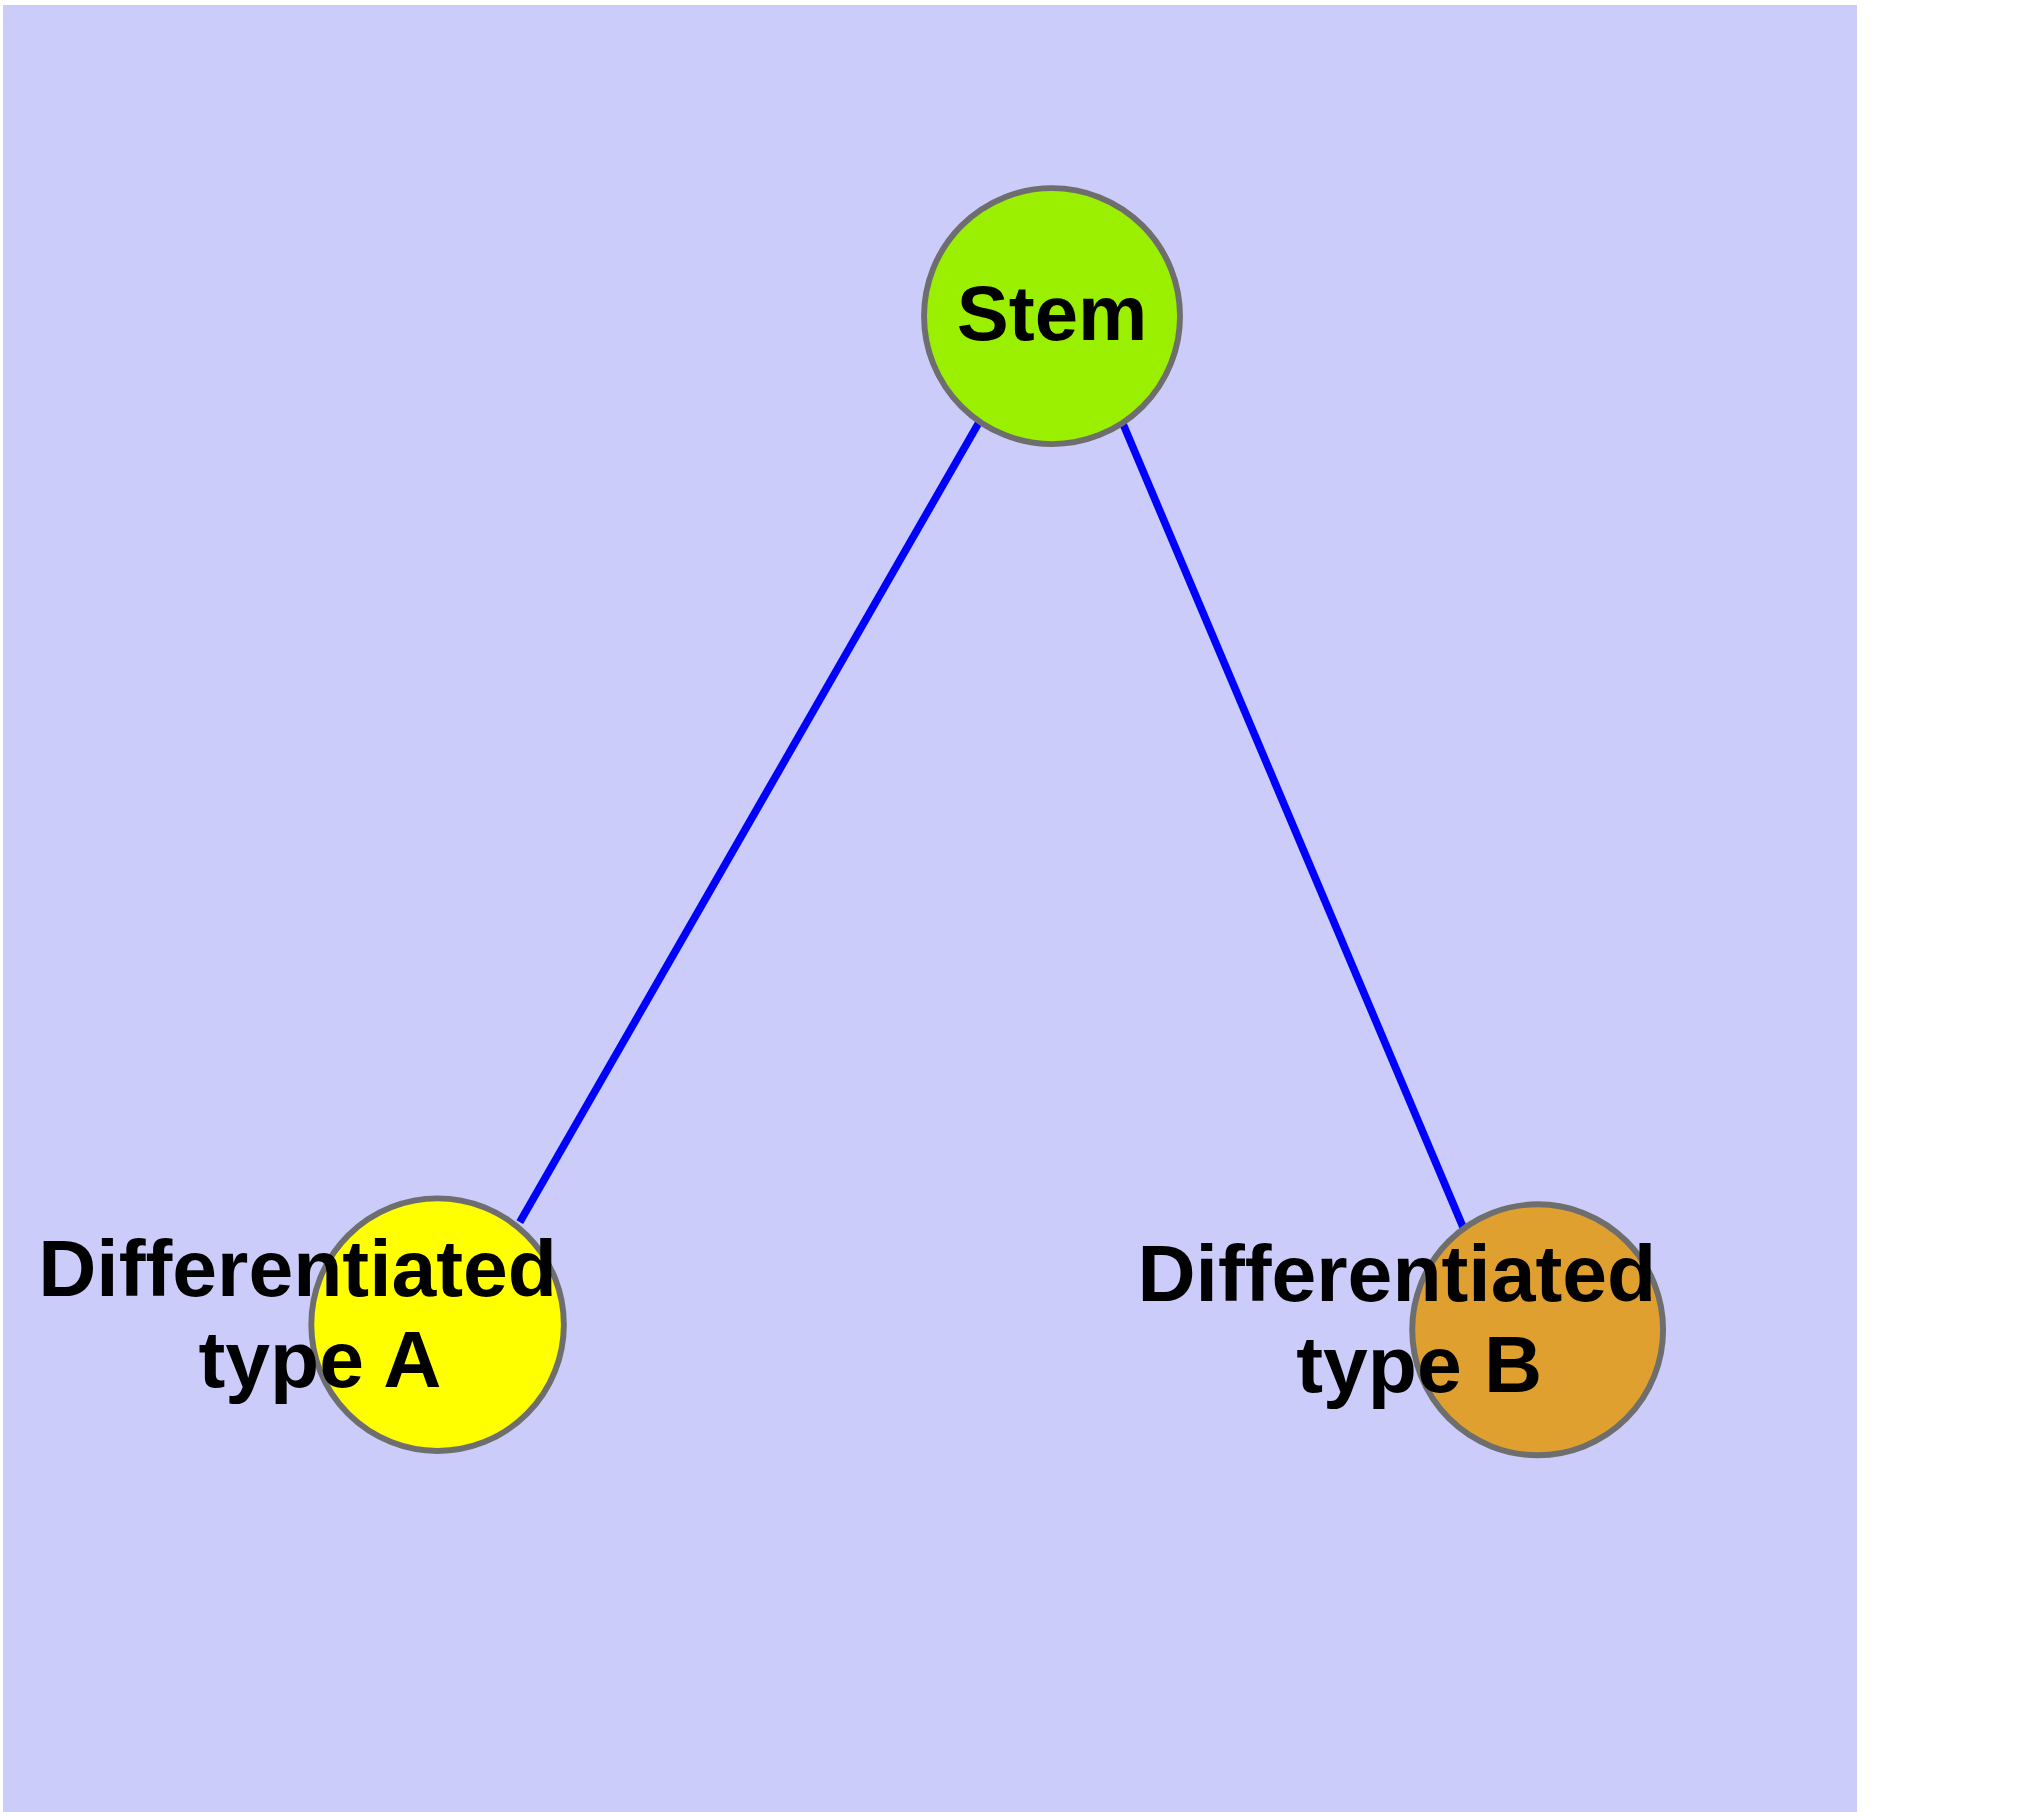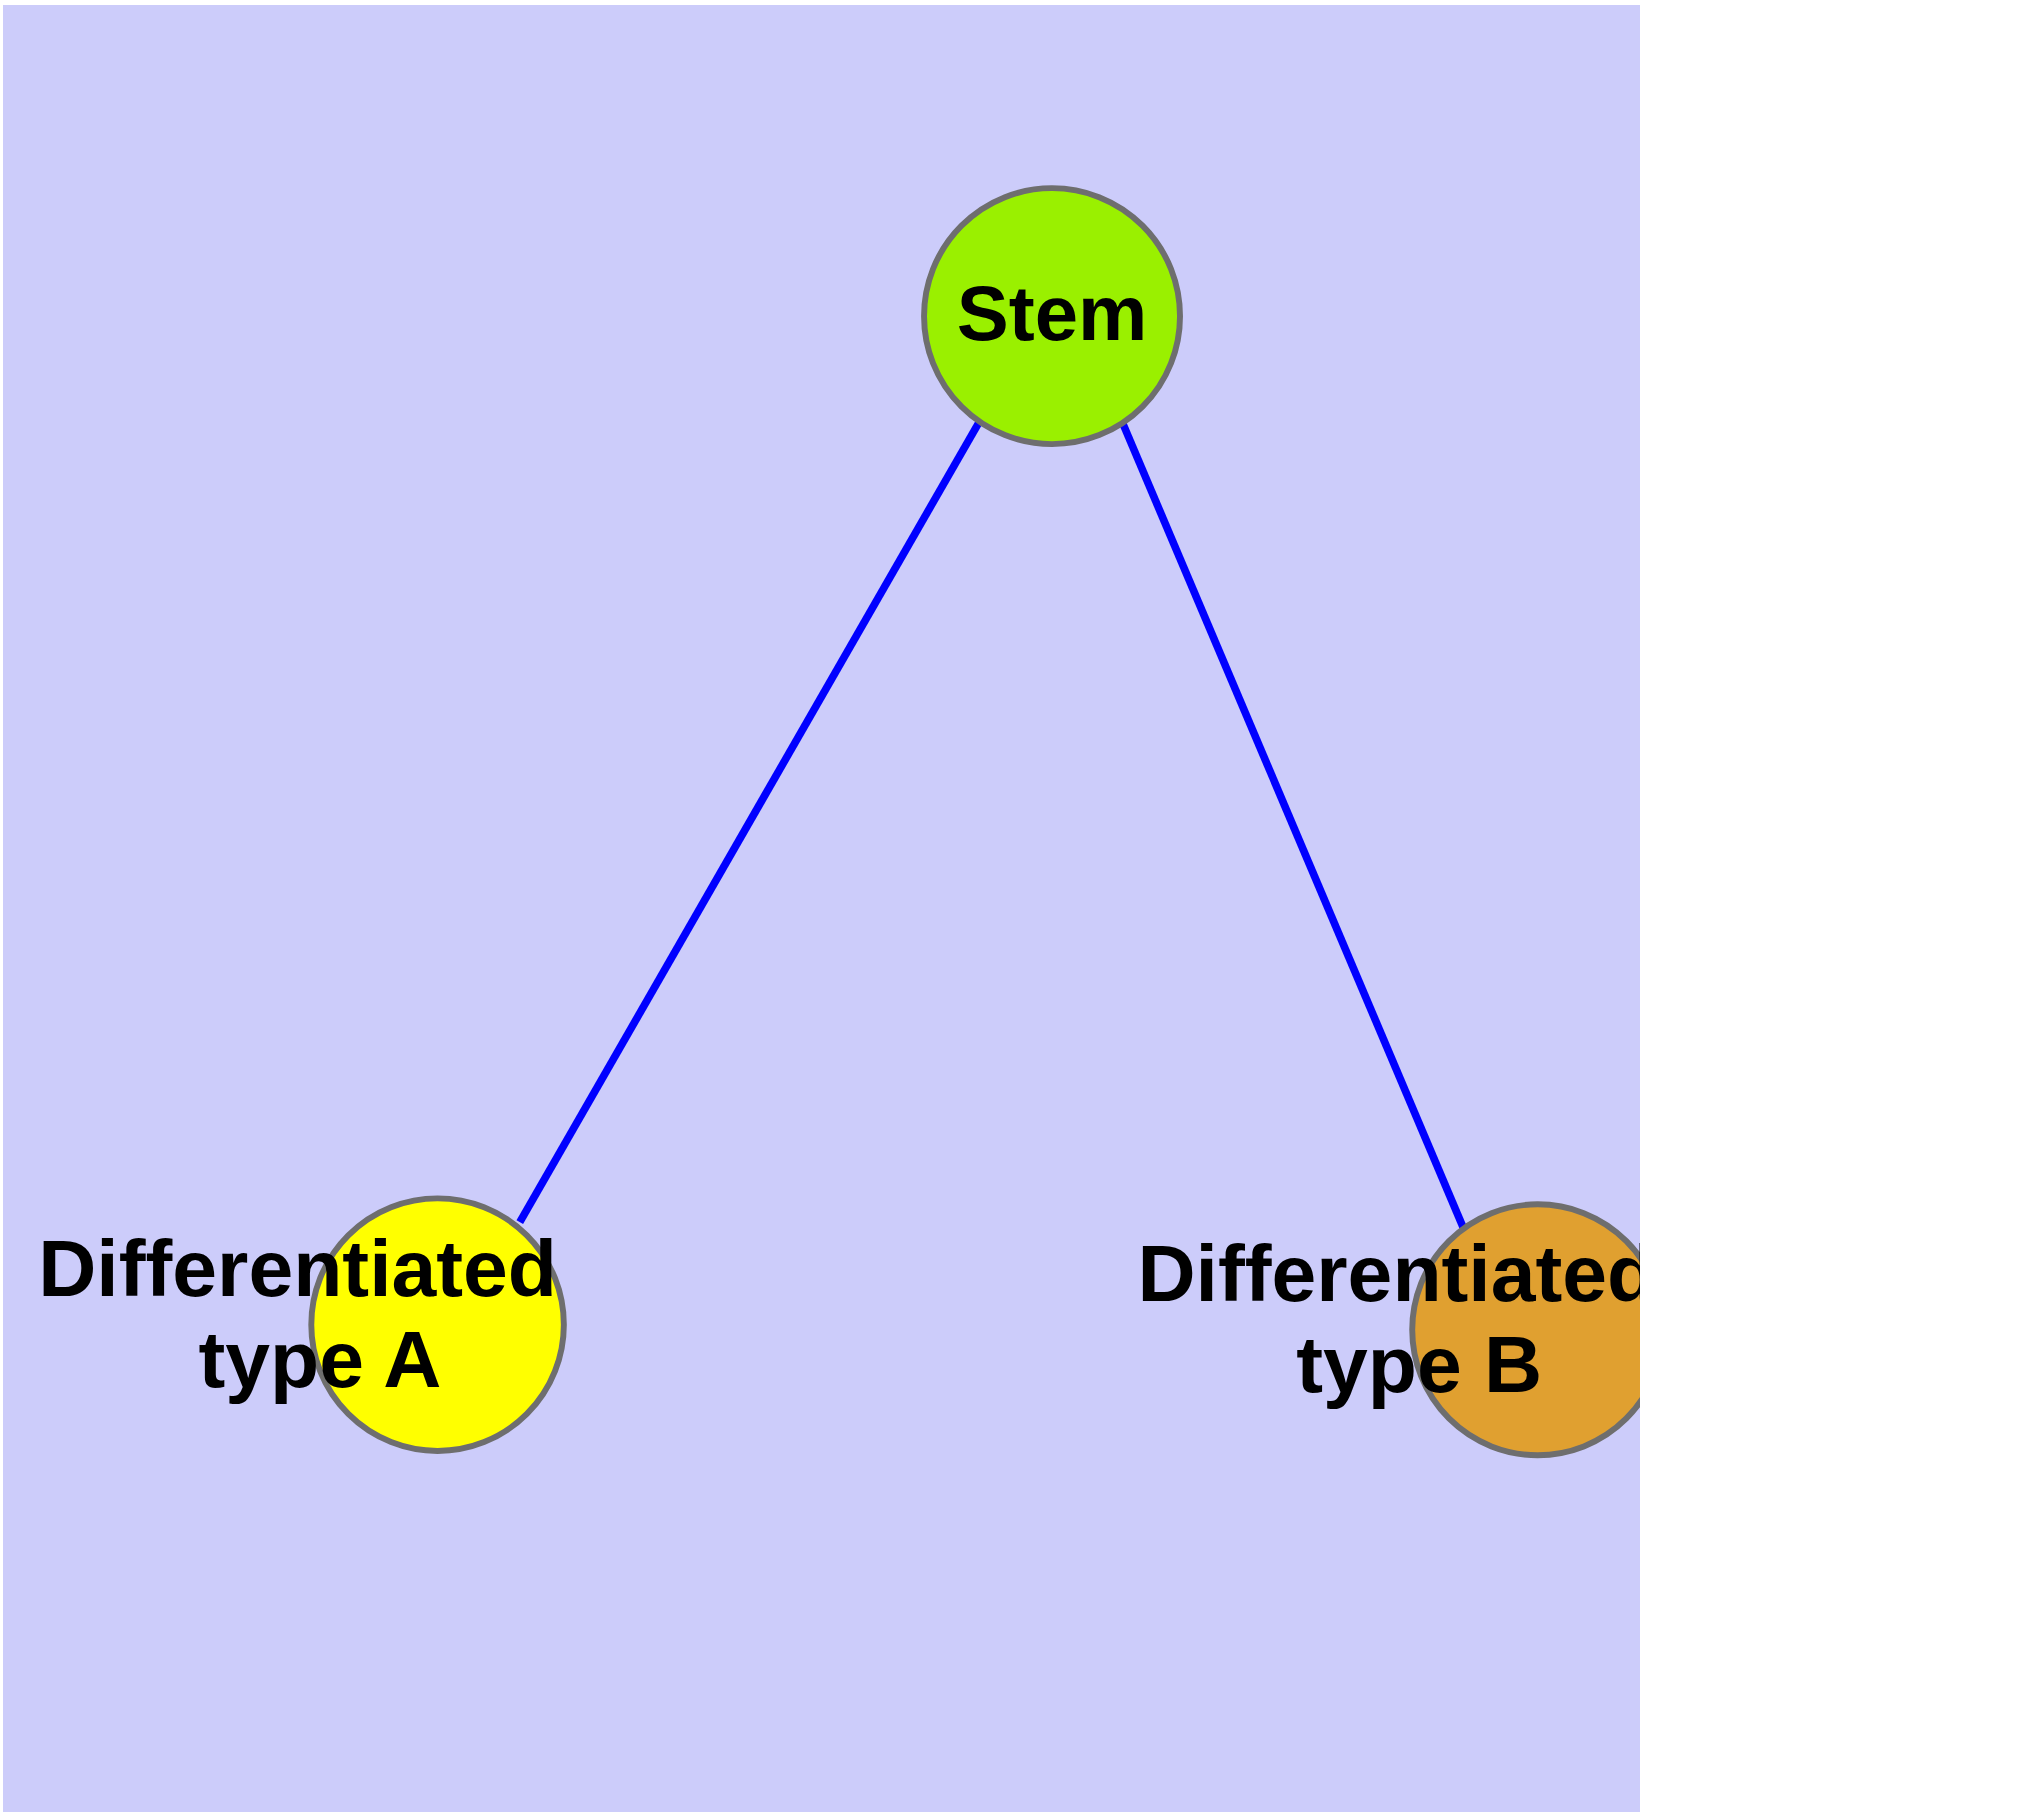--- a/index.html
+++ b/index.html
@@ -3,21 +3,21 @@
 <meta charset="utf-8">
 <title>Cell Differentiation Graph</title>
 <style>
   html, body {
     margin: 0;
     padding: 0;
     background: #ffffff;
   }
   #stage {
     position: relative;
-    width: 1640px;
+    width: 1857px;
     height: 1812px;
     overflow: hidden;
     background: #ffffff;
     font-family: "Liberation Sans", "DejaVu Sans", sans-serif;
   }
   #canvas-bg {
     position: absolute;
     left: 3.4px;
     top: 5.1px;
     width: 2017px;

